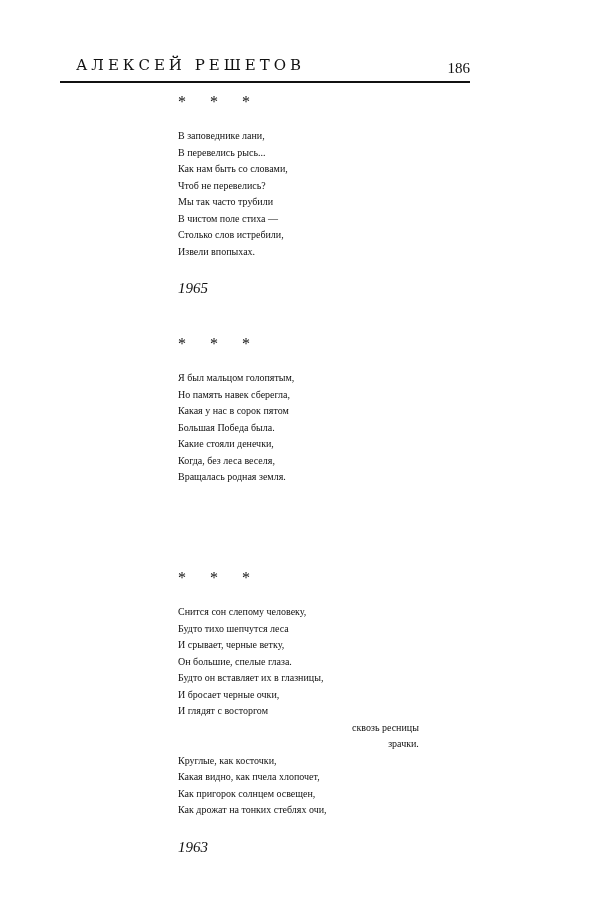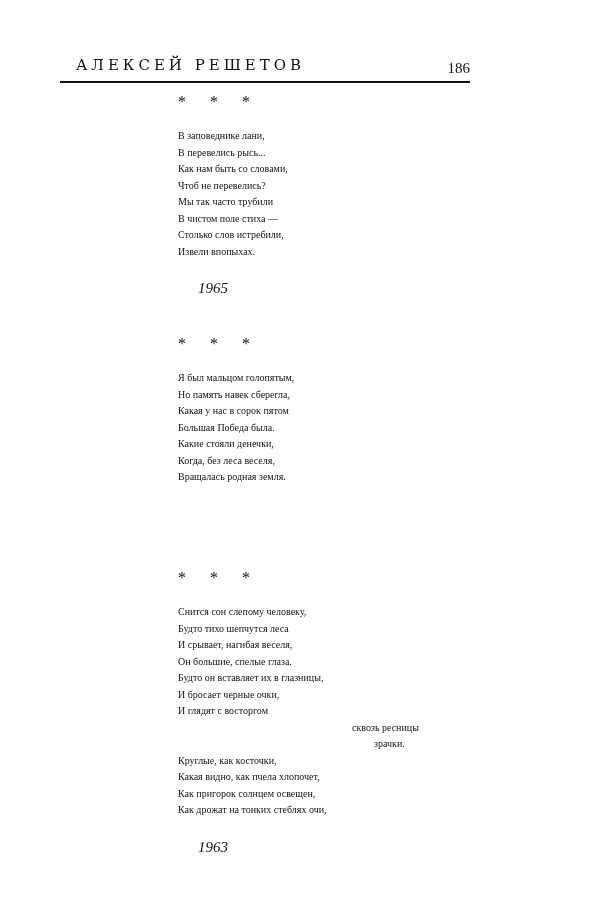--- a/index.html
+++ b/index.html
@@ -6,22 +6,22 @@
     body { width: 600px; height: 923px; position: relative; overflow: hidden;
       font-family: "Liberation Serif", "DejaVu Serif", serif; color: #111; }
     .header { position: absolute; left: 60px; top: 56px; width: 410px; height: 24px; }
     .author { position: absolute; left: 16px; top: 0; font-family: "DejaVu Serif", serif;
       font-size: 15px; letter-spacing: 4px; }
     .page-num { position: absolute; right: 0; top: 4px; font-size: 15px; }
     .rule { position: absolute; left: 60px; top: 81px; width: 410px; height: 2px; background: #111; }
     .poem { position: absolute; left: 178px; }
     .stars { font-size: 16px; letter-spacing: 10px; margin-bottom: 18px; height: 16px; line-height: 16px; }
     .line { font-size: 10px; line-height: 16.5px; white-space: pre; }
-    .line.indent { padding-left: var(--indent); }
-    .year { font-style: italic; font-size: 15px; margin-top: 20px; margin-left: 20px; }
+    .line.indent { padding-left: var(--indent); text-align: right; }
+    .year { font-style: italic; font-size: 15px; margin-top: 20px; }
   </style>
 </head>
 <body>
 
 <div class="header">
   <span class="author">АЛЕКСЕЙ РЕШЕТОВ</span>
   <span class="page-num">186</span>
 </div>
 <div class="rule"></div>
 
@@ -44,21 +44,21 @@
     <div class="line">Какая у нас в сорок пятом</div>
     <div class="line">Большая Победа была.</div>
     <div class="line">Какие стояли денечки,</div>
     <div class="line">Когда, без леса веселя,</div>
     <div class="line">Вращалась родная земля.</div>
   </div>
 <div class="poem" id="poem-2" style="top:570px;">
     <div class="stars">* * *</div>
     <div class="line">Снится сон слепому человеку,</div>
     <div class="line">Будто тихо шепчутся леса</div>
-    <div class="line">И срывает, нагибая веселя,</div>
+    <div class="line">И срывает, черные ветку,</div>
     <div class="line">Он большие, спелые глаза.</div>
     <div class="line">Будто он вставляет их в глазницы,</div>
     <div class="line">И бросает черные очки,</div>
     <div class="line">И глядят с восторгом</div>
     <div class="line indent" style="--indent: 174px;">сквозь ресницы</div>
     <div class="line indent" style="--indent: 196px;">зрачки.</div>
     <div class="line">Круглые, как косточки,</div>
     <div class="line">Какая видно, как пчела хлопочет,</div>
     <div class="line">Как пригорок солнцем освещен,</div>
     <div class="line">Как дрожат на тонких стеблях очи,</div>

